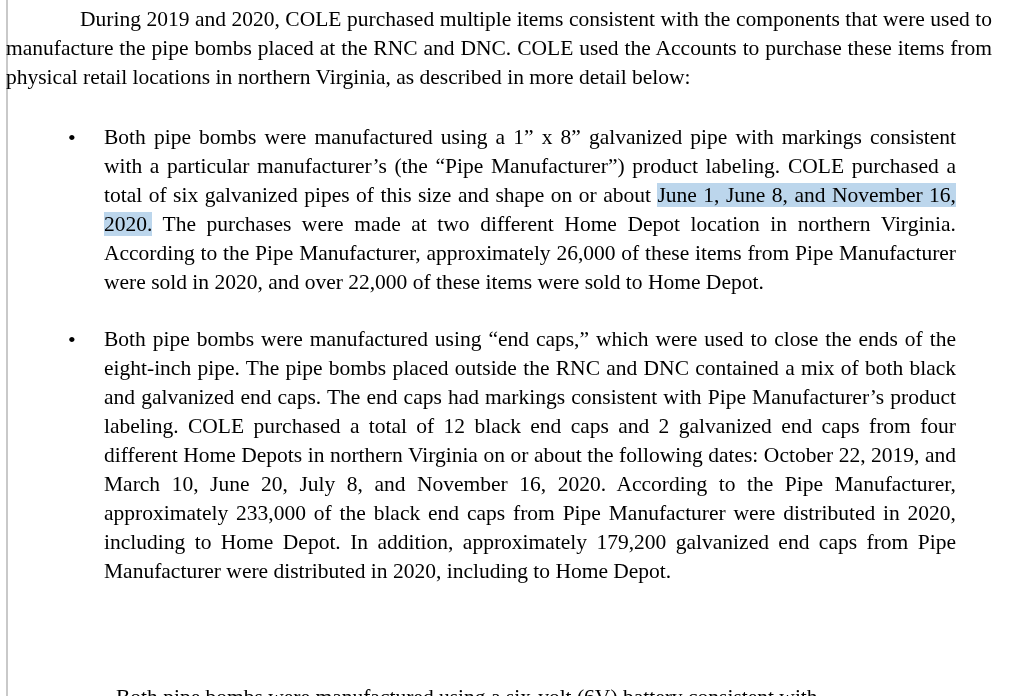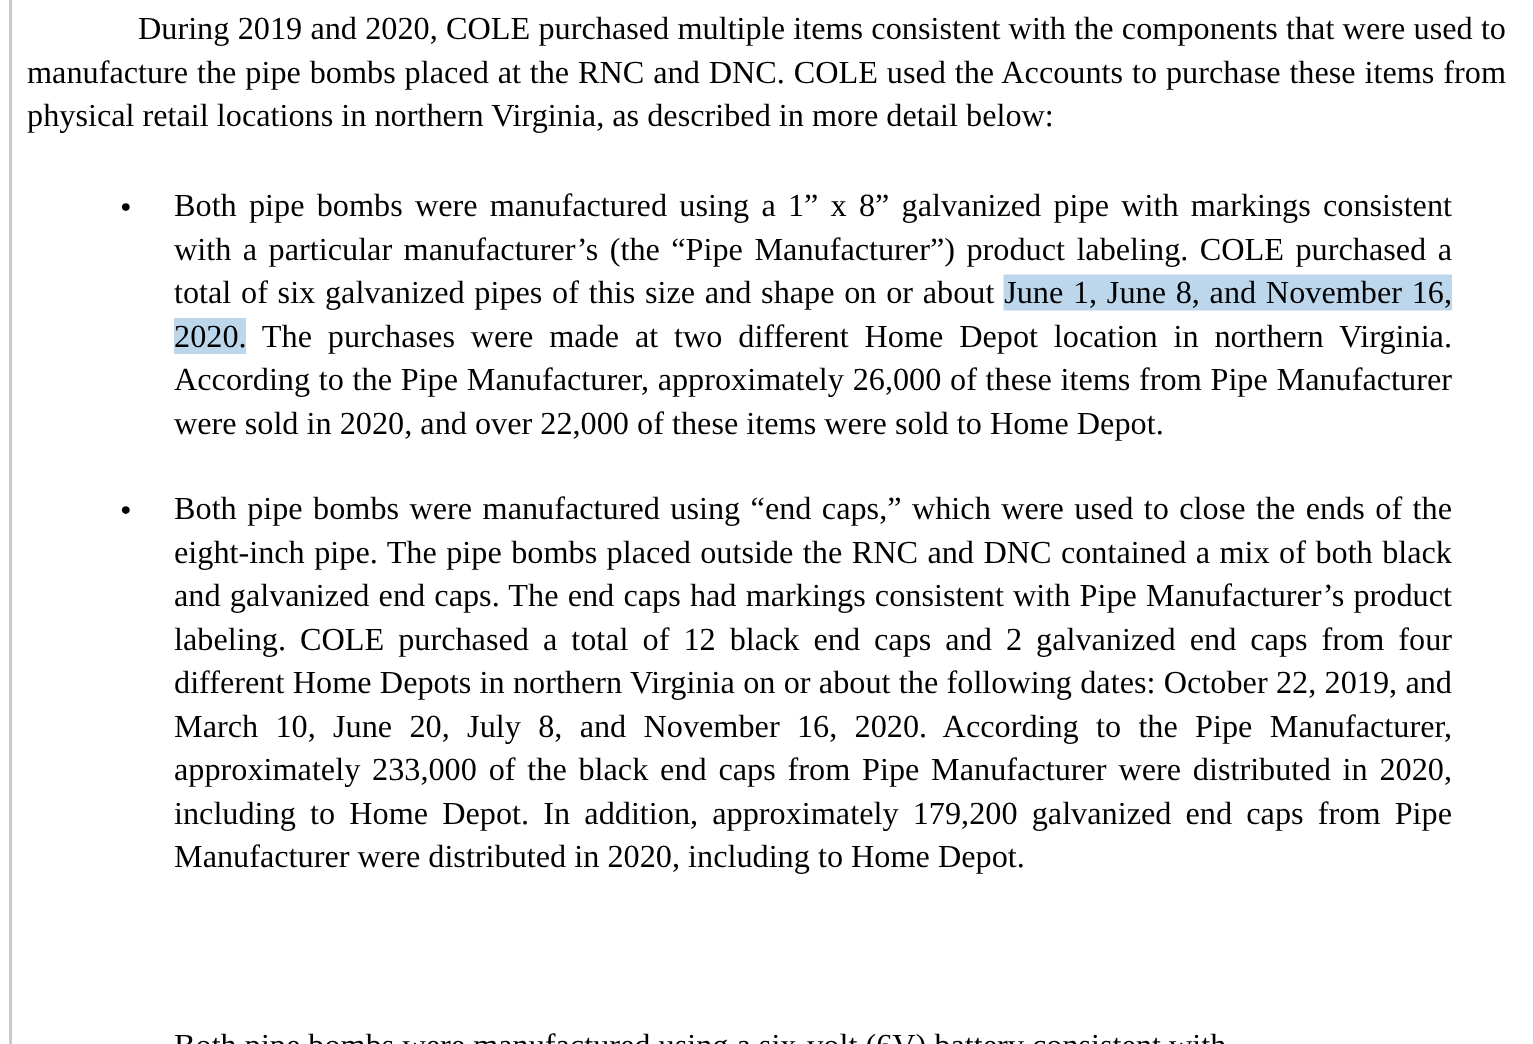--- a/index.html
+++ b/index.html
@@ -23,21 +23,21 @@
   .left-rule {
     position: absolute;
     left: 6px;
     top: 0;
     width: 2px;
     height: 696px;
     background: #c9c9c9;
   }
   .content {
     position: absolute;
-    left: 18px;
+    left: 6px;
     top: 0;
     width: 986px;
   }
   p.body-para {
     margin: 0;
     font-size: 21.5px;
     line-height: 29px;
     text-align: justify;
     text-justify: inter-word;
     hyphens: none;

